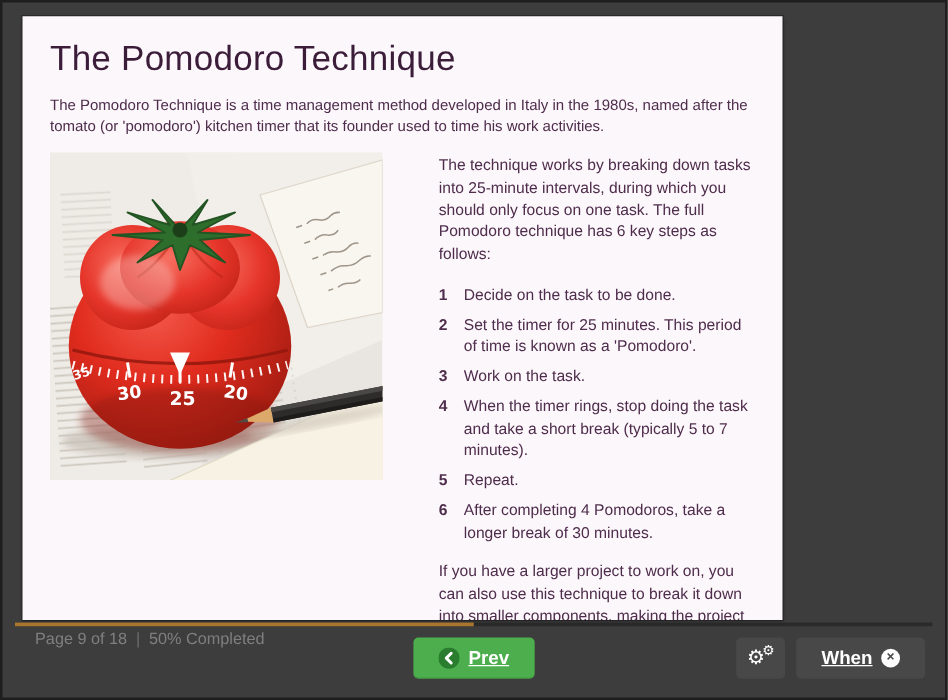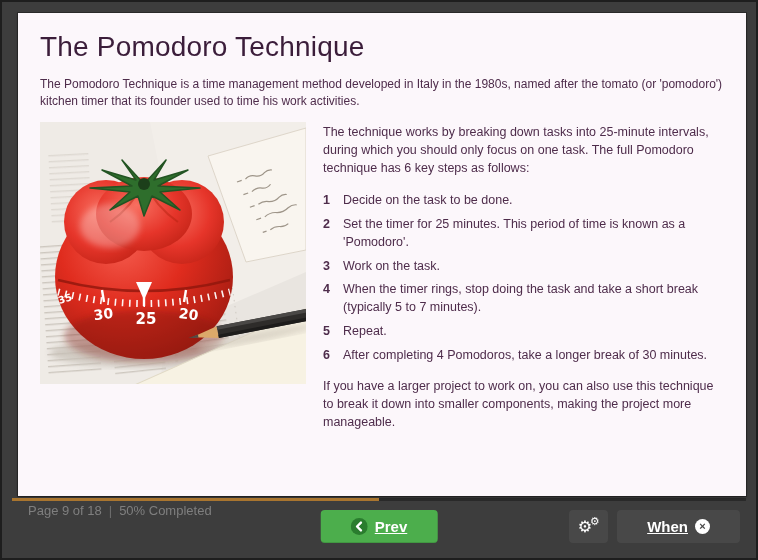--- a/index.html
+++ b/index.html
@@ -4,34 +4,34 @@
 <style>
   html,body{margin:0;padding:0;background:#2b2b2b;}
   *{box-sizing:border-box;}
   .stage{
     position:relative;width:758px;height:560px;
     background:#3d3d3d;border:2px solid #1e1e1e;overflow:hidden;
     font-family:"Liberation Sans","DejaVu Sans",sans-serif;
   }
   
   .slide{
-    position:absolute;left:16px;top:11px;width:728px;height:483px;
+    position:absolute;left:16px;top:11px;width:608px;height:483px;
     background:#fcf7fb;
     box-shadow:0 0 0 1px rgba(0,0,0,.28),0 1px 3px rgba(0,0,0,.35);
     padding:0 22px;overflow:hidden;
   }
   .slide h1{
     margin:18px 0 0 0;font-size:28px;font-weight:400;color:#3b1d3a;letter-spacing:.2px;
   }
   .intro{
     margin:13px 0 0 0;font-size:12px;line-height:1.38;color:#4e2c4b;max-width:696px;
   }
   .content-row{display:flex;gap:17px;margin-top:13px;}
   .photo{width:266px;height:262px;flex:0 0 auto;}
-  .text-col{flex:1;font-size:12.5px;line-height:1.42;color:#4e2c4b;padding-top:2px;}
+  .text-col{flex:1;font-size:12.5px;line-height:1.42;color:#4e2c4b;padding-top:2px;margin-left:28px;}
   .text-col p{margin:0 0 13px 0;}
   .steps{margin:15px 0 14px 0;}
   .step{display:flex;gap:9px;margin-bottom:6px;}
   .step-num{font-weight:700;min-width:11px;}
   
   .progress-track{
     position:absolute;left:10px;right:10px;top:496px;height:3px;
     background:rgba(0,0,0,.30);
   }
   .progress-fill{height:100%;width:50%;background:#a9752f;}
@@ -40,21 +40,21 @@
     position:absolute;left:26px;top:501px;font-size:13px;color:#7f7f7f;
   }
   .page-status .sep{margin:0 7px;color:#6d6d6d;}
   .nav-buttons{
     position:absolute;left:50%;top:508px;transform:translateX(-50%);
     display:flex;gap:8px;
   }
   .btn{
     display:flex;align-items:center;gap:7px;height:33px;border:0;
     border-radius:4px;font-family:inherit;font-size:15px;font-weight:600;
-    color:#fff;cursor:pointer;padding:0 30px;
+    color:#fff;cursor:pointer;padding:0 20px;
   }
   .btn-green{background:#4cae4c;box-shadow:inset 0 -1px 0 rgba(0,0,0,.12);}
   .btn-dark{background:#484848;}
   .underlined{text-decoration:underline;}
   .chev-icon{display:block;}
   .util-buttons{position:absolute;right:16px;top:508px;display:flex;gap:9px;}
   .btn-icon-only{width:39px;justify-content:center;padding:0;}
   .cogs{position:relative;width:22px;height:20px;}
   .cog-big{position:absolute;left:0;top:2px;font-size:16px;line-height:16px;color:#fff;}
   .cog-small{position:absolute;right:0;top:-1px;font-size:11px;line-height:11px;color:#fff;}

